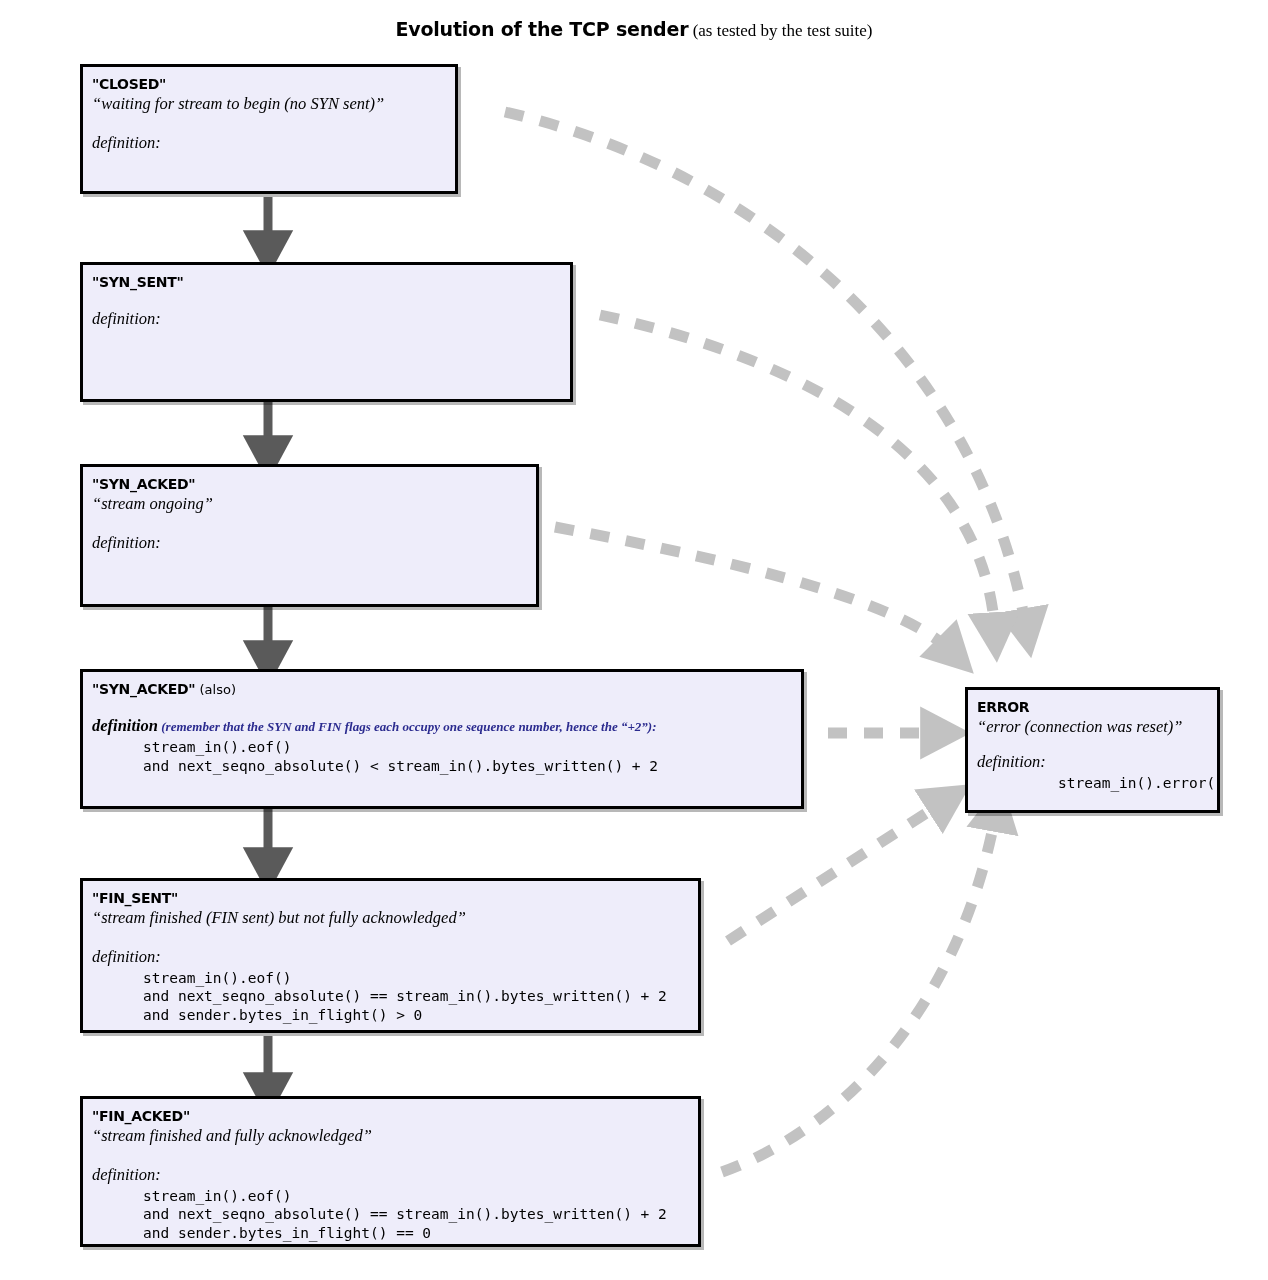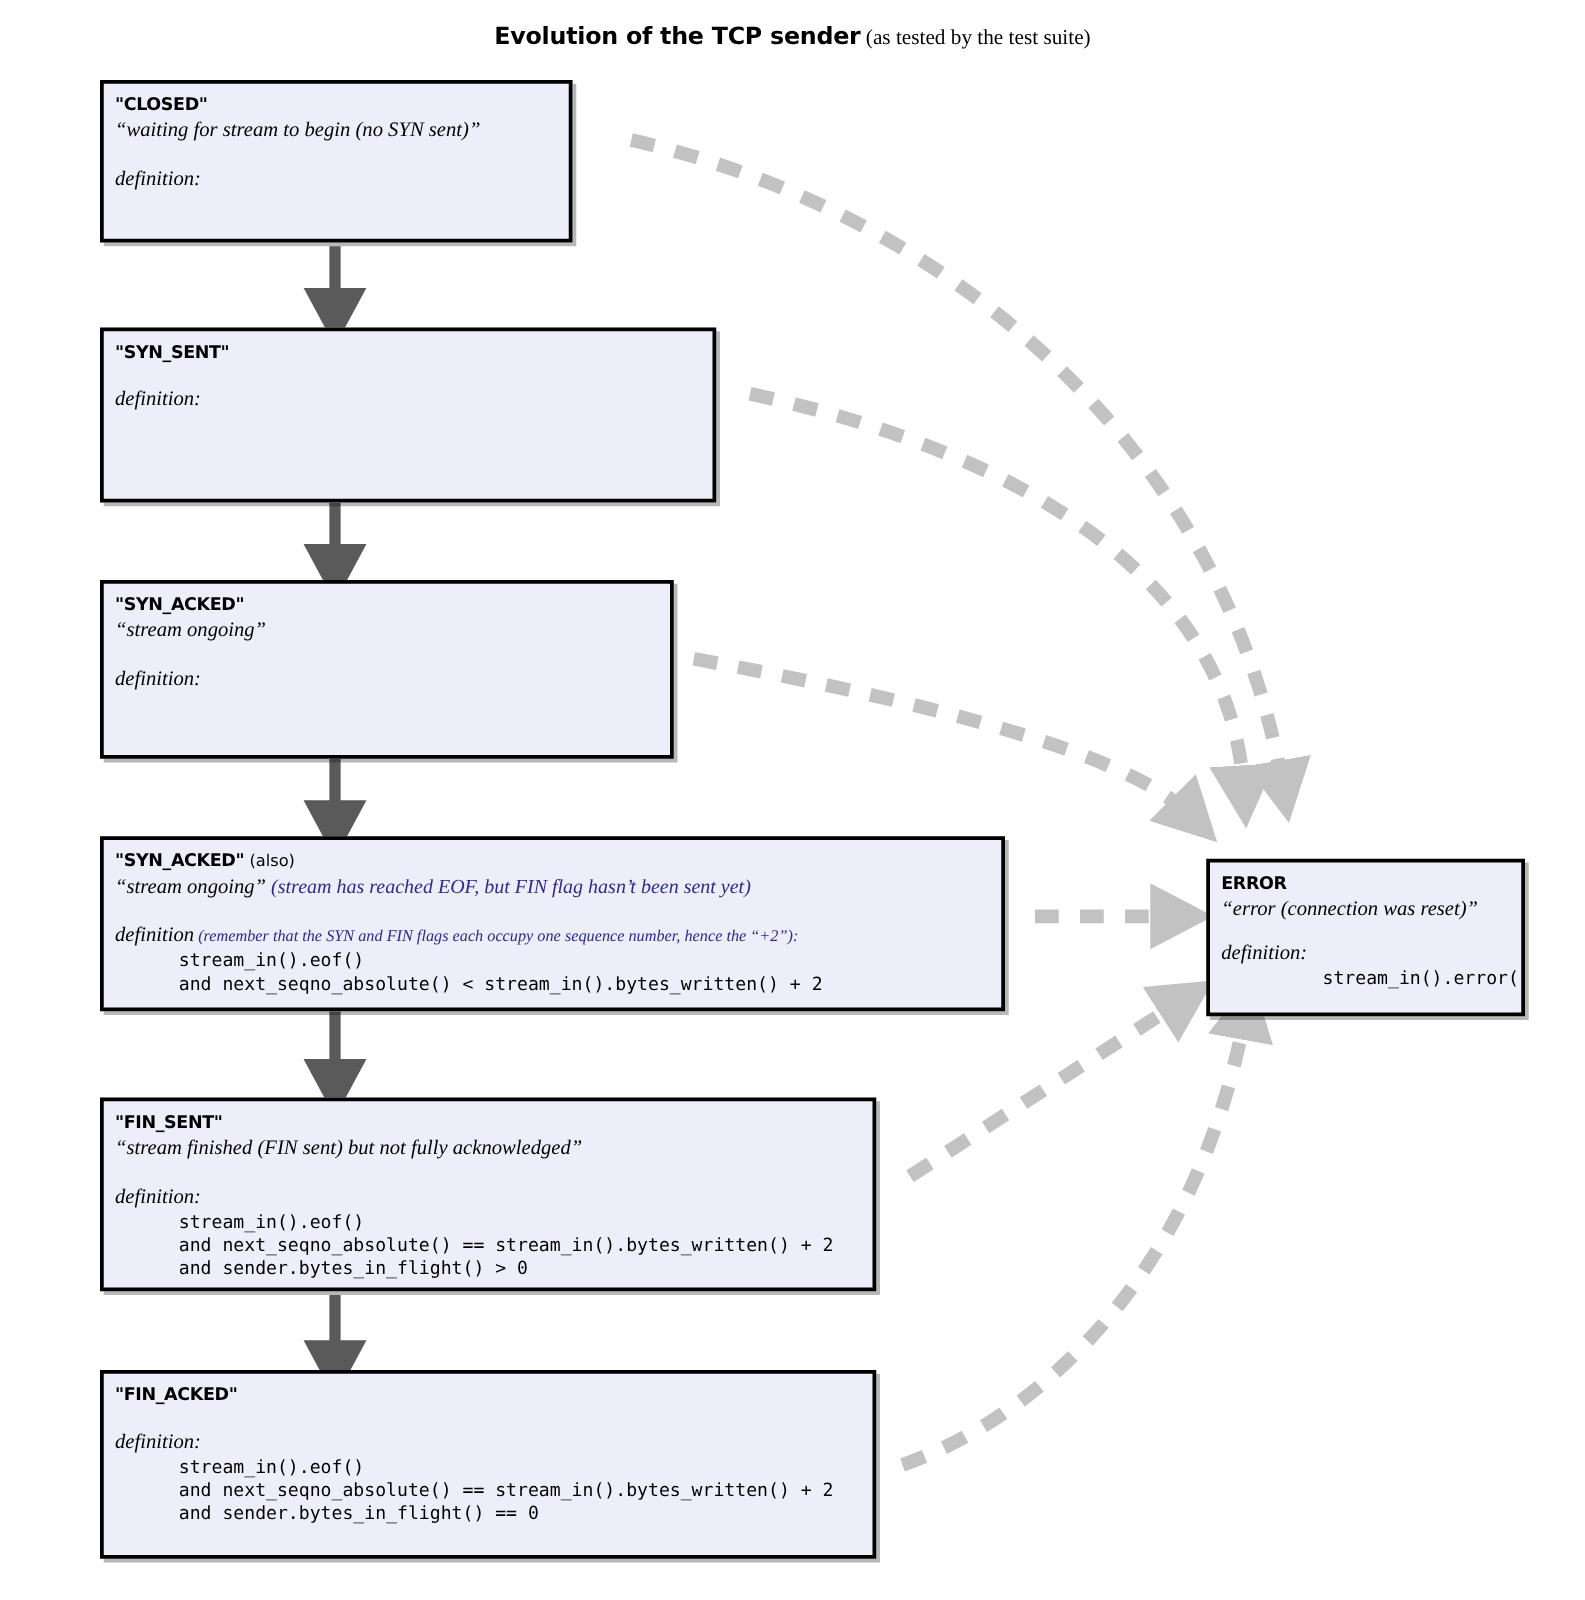--- a/index.html
+++ b/index.html
@@ -186,24 +186,21 @@
     </div>
     <div class="def-label">
       <span>definition:</span><span class="annot annot-small"></span>
     </div>
   </div>
 
   <div class="box" style="left:80px; top:669px; width:724px; height:140px;">
     <div class="name-row">
       <span class="box-name">"SYN_ACKED"</span><span class="box-name-extra"> (also)</span>
     </div>
-    <div class="box-desc">
-      <span>“stream ongoing”</span><span class="annot"> (stream has reached EOF, but FIN flag hasn’t been sent yet)</span>
-    </div>
-    <div class="def-label" style="">
+    <div class="def-label" style="font-weight:bold;">
       <span>definition</span><span class="annot annot-small"> (remember that the SYN and FIN flags each occupy one sequence number, hence the “+2”):</span>
     </div>
     <div class="code">stream_in().eof()
 and next_seqno_absolute() &lt; stream_in().bytes_written() + 2</div>
   </div>
 
   <div class="box" style="left:80px; top:878px; width:621px; height:155px;">
     <div class="name-row">
       <span class="box-name">"FIN_SENT"</span><span class="box-name-extra"></span>
     </div>
@@ -215,20 +212,23 @@
     </div>
     <div class="code">stream_in().eof()
 and next_seqno_absolute() == stream_in().bytes_written() + 2
 and sender.bytes_in_flight() &gt; 0</div>
   </div>
 
   <div class="box" style="left:80px; top:1096px; width:621px; height:151px;">
     <div class="name-row">
       <span class="box-name">"FIN_ACKED"</span><span class="box-name-extra"></span>
     </div>
+    <div class="box-desc">
+      <span>“stream finished and fully acknowledged”</span><span class="annot"></span>
+    </div>
     <div class="def-label">
       <span>definition:</span><span class="annot annot-small"></span>
     </div>
     <div class="code">stream_in().eof()
 and next_seqno_absolute() == stream_in().bytes_written() + 2
 and sender.bytes_in_flight() == 0</div>
   </div>
 
   <div class="box" style="left:965px; top:640px; width:255px; height:126px;margin-top:47px;">
     <div class="name-row">

